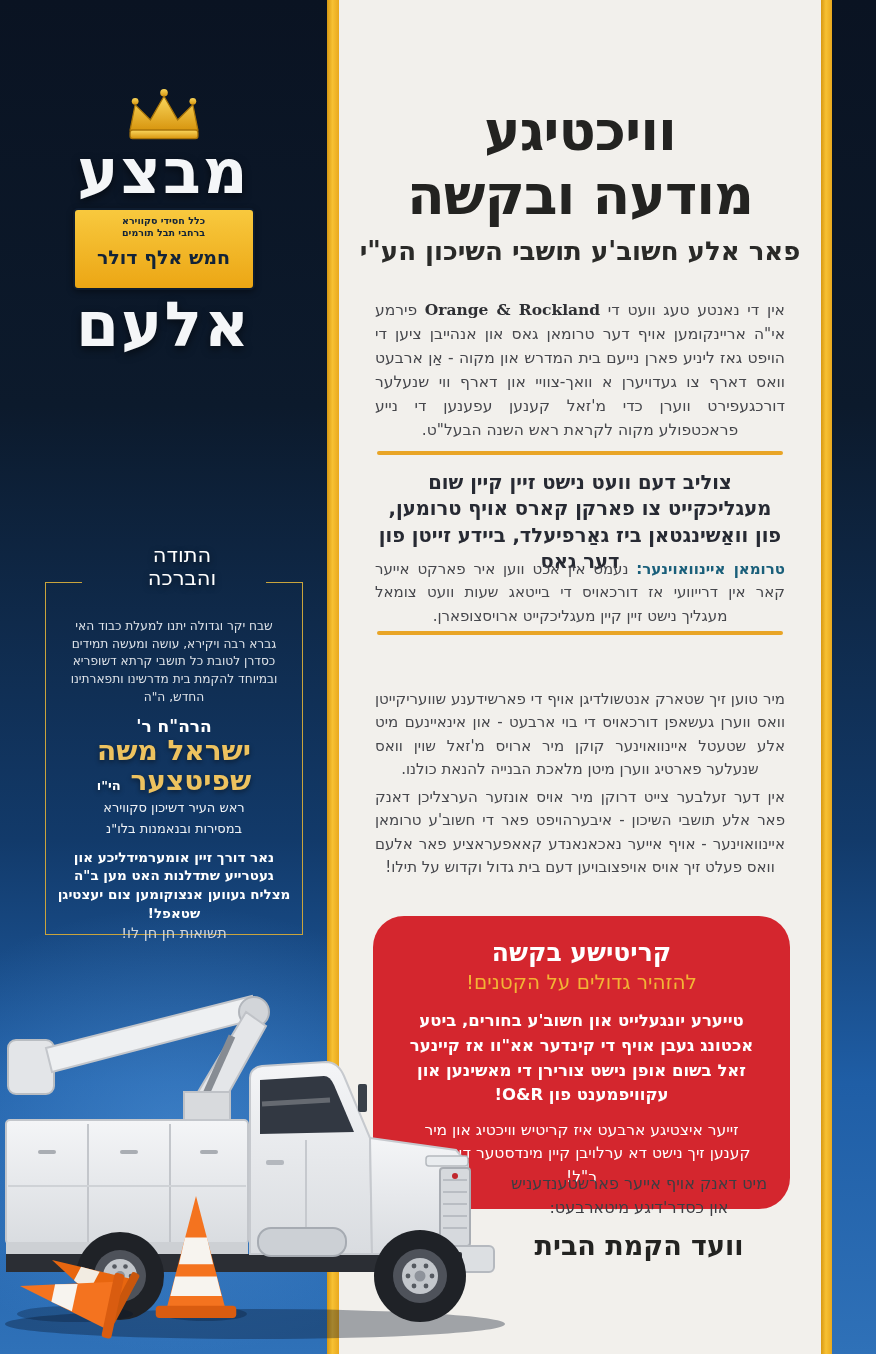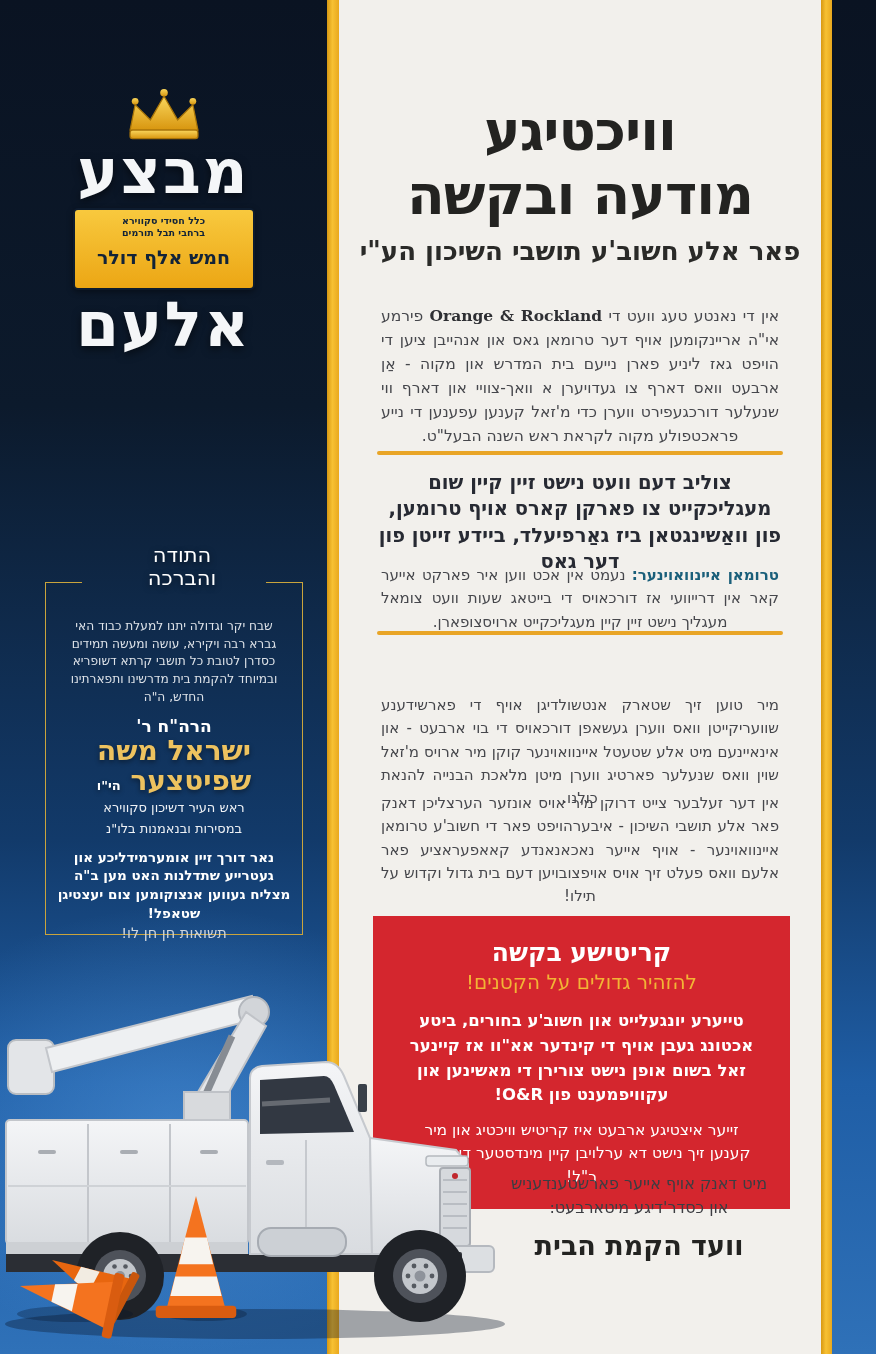--- a/index.html
+++ b/index.html
@@ -14,37 +14,37 @@
   .stripe{position:absolute;top:0;height:100%;z-index:2;
         background:linear-gradient(90deg,#d89812,#f7c133 45%,#e9a81e);}
   .stripe-left{left:327px;width:12px;}
   .stripe-right{left:821px;width:11px;}
 
   
   .headline{position:absolute;top:100px;left:0;right:0;text-align:center;
         font-weight:bold;font-size:55px;line-height:1.16;color:#232321;letter-spacing:-1px;}
   .subtitle{position:absolute;top:236px;left:0;right:0;text-align:center;
         font-weight:bold;font-size:26px;color:#2a2a28;}
-  .body-para{position:absolute;left:34px;right:34px;margin:8px;
+  .body-para{position:absolute;left:34px;right:34px;margin:2px;
         font-size:15.5px;line-height:1.55;color:#46474c;text-align:justify;text-align-last:center;}
   .para1{top:296px;}
   .brand{font-family:"DejaVu Serif",serif;font-weight:bold;color:#2e2f33;direction:ltr;unicode-bidi:embed;}
   .divider{position:absolute;left:38px;right:38px;height:4px;border-radius:2px;background:#e9a526;}
   .divider-1{top:451px;}
   .divider-2{top:631px;}
   .bold-para{position:absolute;top:470px;left:38px;right:38px;text-align:center;
         font-size:19.5px;line-height:1.35;font-weight:bold;color:#272a33;}
   .resident{top:556px;font-size:15px;}
   .resident .lead{color:#1a5f7a;font-weight:bold;}
   .para3{top:686px;font-size:15px;}
   .para4{top:784px;font-size:15px;}
 
   
   .alert-box{position:absolute;top:916px;left:34px;width:417px;box-sizing:border-box;
-        background:#d4262e;padding:22px 26px 20px;text-align:center;}
+        background:#d4262e;padding:22px 26px 20px;text-align:center;border-radius:31px;}
   .alert-title{font-size:25px;font-weight:bold;color:#ffffff;line-height:1.2;}
   .alert-subtitle{font-size:20px;color:#f2b435;margin-top:2px;line-height:1.2;}
   .alert-body1{margin:15px 0 0;font-size:16.5px;font-weight:bold;color:#fff;line-height:1.5;}
   .brand-sm{direction:ltr;unicode-bidi:embed;}
   .alert-body2{margin:11px 4px 0;font-size:15.5px;color:#fff;line-height:1.5;}
 
   
   .closing{position:absolute;top:1172px;left:140px;right:22px;text-align:center;color:#3c3d42;}
   .closing-line{font-size:16px;line-height:1.5;}
   .signature{margin-top:10px;font-size:27px;font-weight:bold;color:#232321;}

